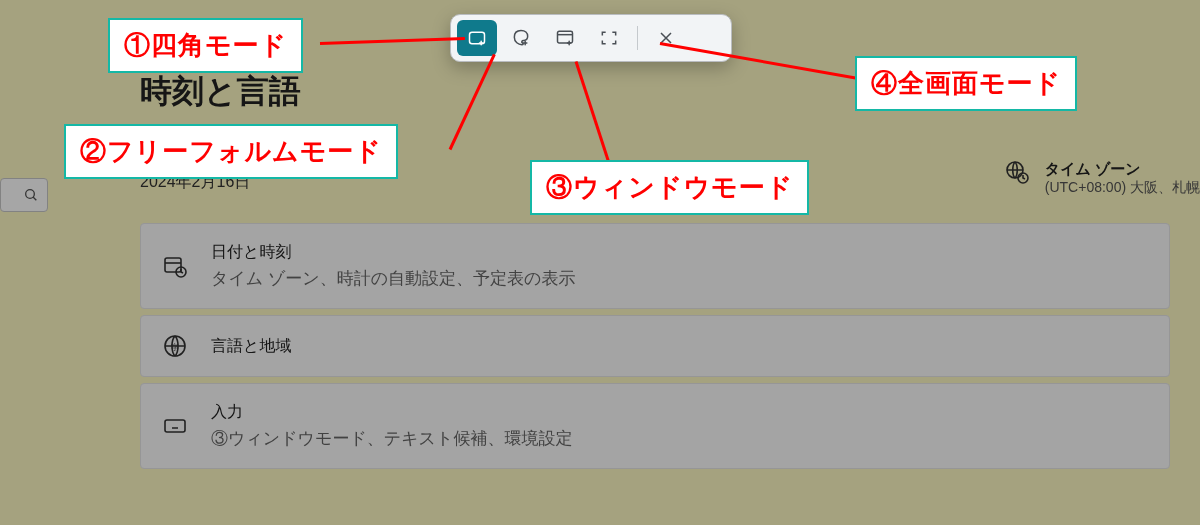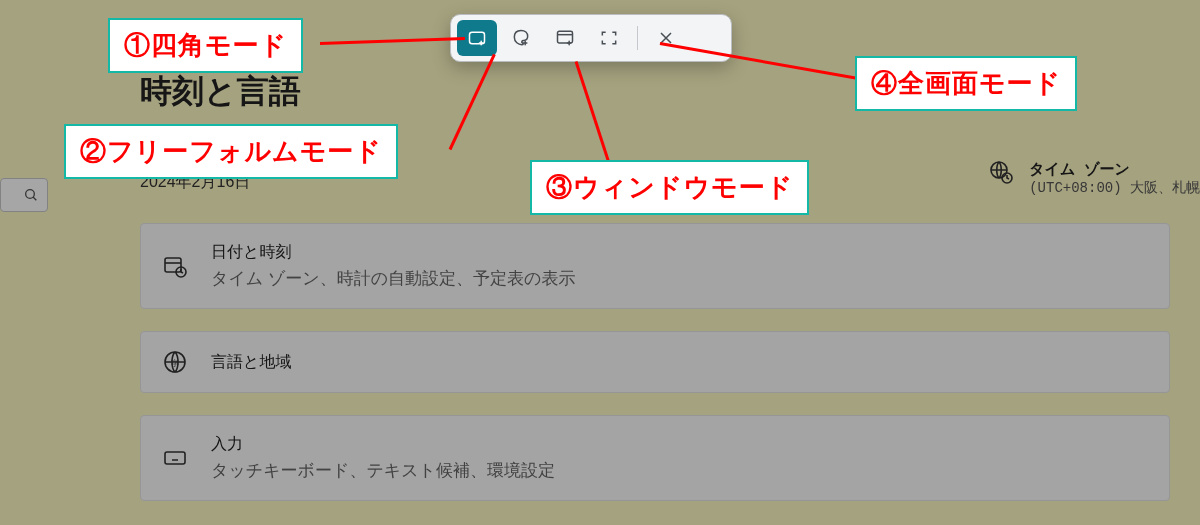--- a/index.html
+++ b/index.html
@@ -11,25 +11,25 @@
 
   
   .settings  { position:absolute; inset:0; padding-left:140px; padding-right:30px; padding-top:70px; color:#222; }
   .page-title{ font-size:32px; font-weight:600; margin-bottom:58px; }
   .date      { font-size:16px; color:#333; margin-bottom:30px; }
 
   .search-box{ position:absolute; left:0; top:178px; width:48px; height:34px; background:#fff; border:1px solid #c8c8c8; border-radius:4px; display:flex; align-items:center; justify-content:flex-end; padding-right:8px; }
   .search-box svg{ width:16px; height:16px; stroke:#555; fill:none; stroke-width:2;}
 
   .tz-box   { position:absolute; right:0; top:160px; display:flex; align-items:flex-start; gap:16px; }
-  .tz-box .tz-texts{ display:flex; flex-direction:column;font-family:Liberation Mono, monospace; }
+  .tz-box .tz-texts{ display:flex; flex-direction:column; }
   .tz-title { font-size:15px; font-weight:600; }
   .tz-sub   { font-size:14px; color:#555; }
 
-  .cards    { margin-top:8px; display:flex; flex-direction:column; gap:22px; }
+  .cards    { margin-top:8px; display:flex; flex-direction:column; gap:6px; }
   .card     { background:#fcfcfc; border:1px solid #e6e6e6; border-radius:4px; padding:18px 22px; display:flex; align-items:center; gap:24px; }
   .card .txts{display:flex; flex-direction:column;}
   .card-title{ font-size:16px; font-weight:400; color:#222;}
   .card-sub  { font-size:17px; color:#666; margin-top:4px;}
   .icon24{ width:24px; height:24px; stroke:#333; fill:none; stroke-width:1.6; flex:0 0 auto;}
   .icon24 text{ stroke:none; fill:#333; }
 
   
   .toolbar { position:absolute; left:450px; top:14px; width:282px; height:48px; background:#f2f4f6; border:1px solid #b9bcc0; border-radius:10px; display:flex; align-items:center; padding:0 6px; gap:4px; box-shadow:0 6px 18px rgba(0,0,0,.25); z-index:50;}
   .tbtn    { width:40px; height:36px; border-radius:6px; display:flex; align-items:center; justify-content:center; }
@@ -95,21 +95,21 @@
           <span class="card-title">言語と地域</span>
         </div>
       </div>
       <div class="card">
         <svg class="icon24" viewBox="0 0 24 24">
             <rect x="2" y="6" width="20" height="12" rx="2"></rect>
             <path d="M6 10h.01M10 10h.01M14 10h.01M18 10h.01M6 14h.01M18 14h.01M9 14h6"></path>
           </svg>
         <div class="txts">
           <span class="card-title">入力</span>
-          <span class="card-sub">タッチキーボード、テキスト候補、環境設定</span>
+          <span class="card-sub">③ウィンドウモード、テキスト候補、環境設定</span>
         </div>
       </div>
     </div>
   </div>
 
   <div class="dim"></div>
 </div>
 
 <div class="toolbar">
   <div class="tbtn active" title="rectangular-mode">

